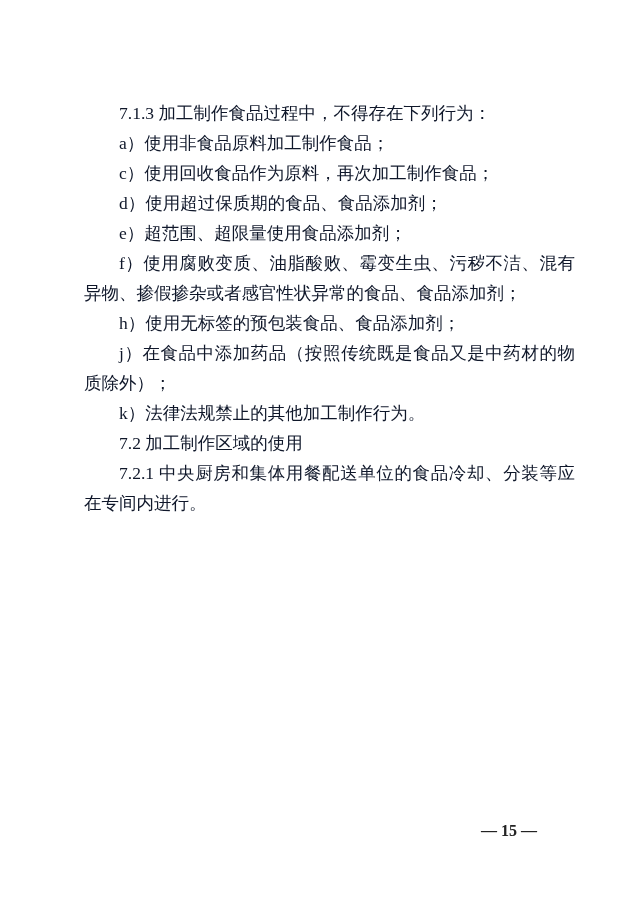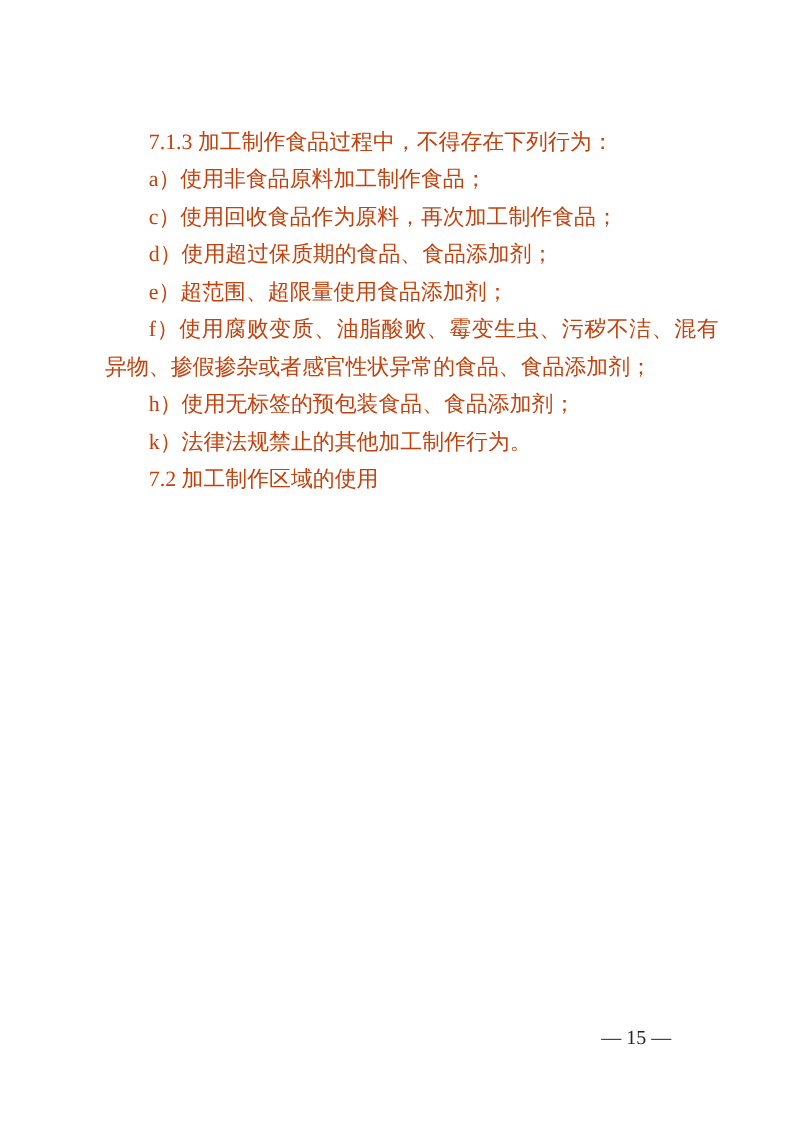--- a/index.html
+++ b/index.html
@@ -19,48 +19,51 @@
     left: 84px;
     top: 98px;
     width: 491px;
   }
   .text-block p {
     margin: 0;
     padding: 0;
     font-family: "Liberation Serif", sans-serif; 
     font-size: 17.5px;
     line-height: 30px;
-    color: #c2410c;
+    color: #0f172a;
     text-indent: 2em;
     text-align: justify;
     letter-spacing: 0;
   }
   .page-footer {
     position: absolute;
     top: 819px;
     right: 103px;
     font-family: "Liberation Serif", serif;
     font-size: 16px;
     line-height: 24px;
     color: #232323;
     white-space: pre;
+    font-weight: bold;
   }
 </style>
 </head>
 <body>
 
 <div class="page">
 
   <main class="text-block">
     <p>7.1.3 加工制作食品过程中，不得存在下列行为：</p>
     <p>a）使用非食品原料加工制作食品；</p>
     <p>c）使用回收食品作为原料，再次加工制作食品；</p>
     <p>d）使用超过保质期的食品、食品添加剂；</p>
     <p>e）超范围、超限量使用食品添加剂；</p>
     <p>f）使用腐败变质、油脂酸败、霉变生虫、污秽不洁、混有异物、掺假掺杂或者感官性状异常的食品、食品添加剂；</p>
     <p>h）使用无标签的预包装食品、食品添加剂；</p>
+    <p>j）在食品中添加药品（按照传统既是食品又是中药材的物质除外）；</p>
     <p>k）法律法规禁止的其他加工制作行为。</p>
     <p>7.2 加工制作区域的使用</p>
+    <p>7.2.1 中央厨房和集体用餐配送单位的食品冷却、分装等应在专间内进行。</p>
   </main>
 
   <div class="page-footer">— 15 —</div>
 
 </div>
 
 </body></html>

